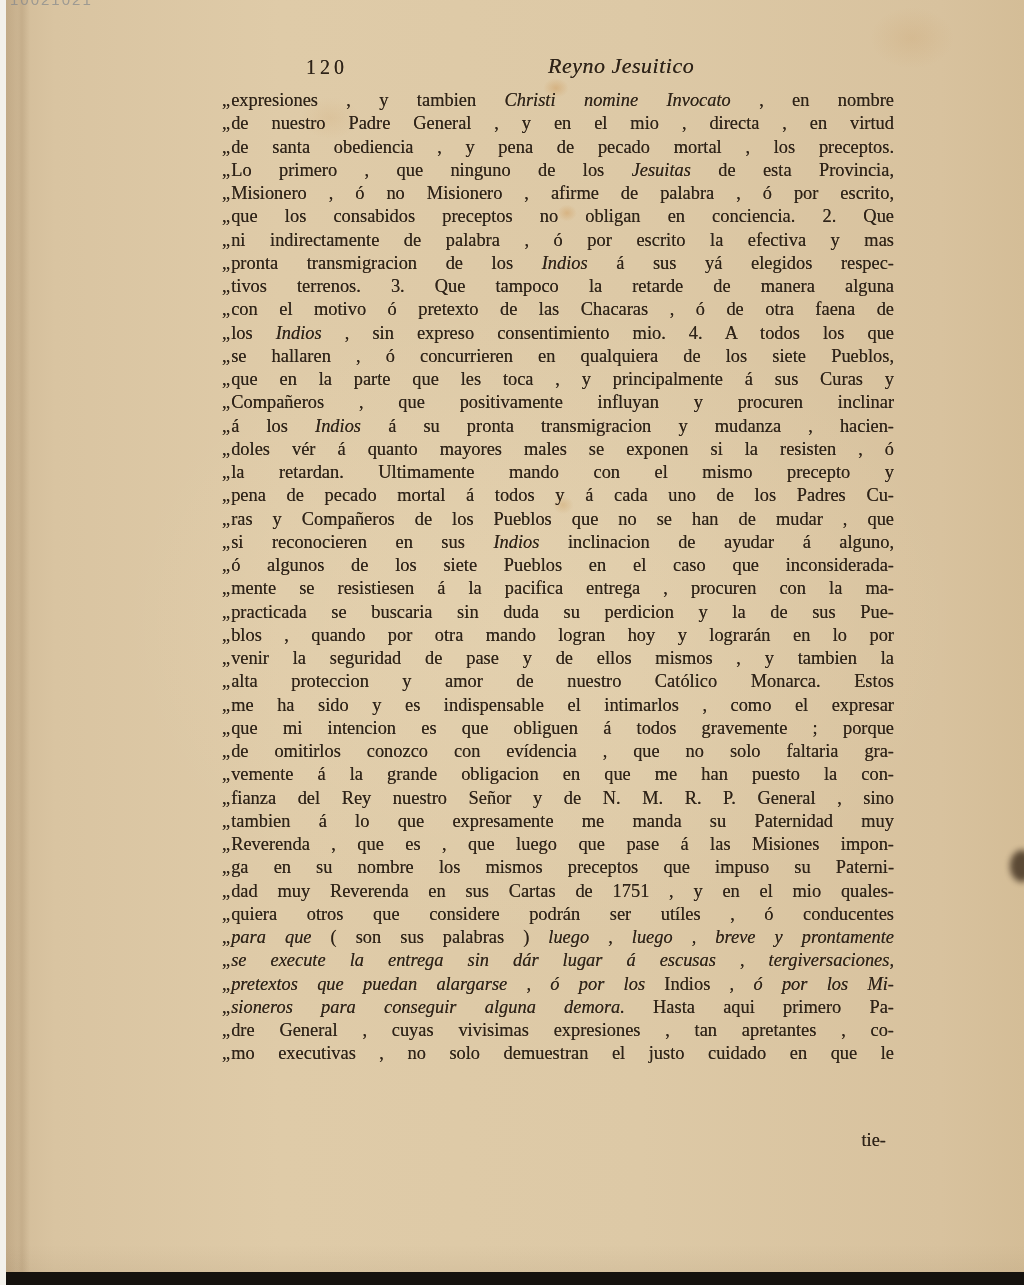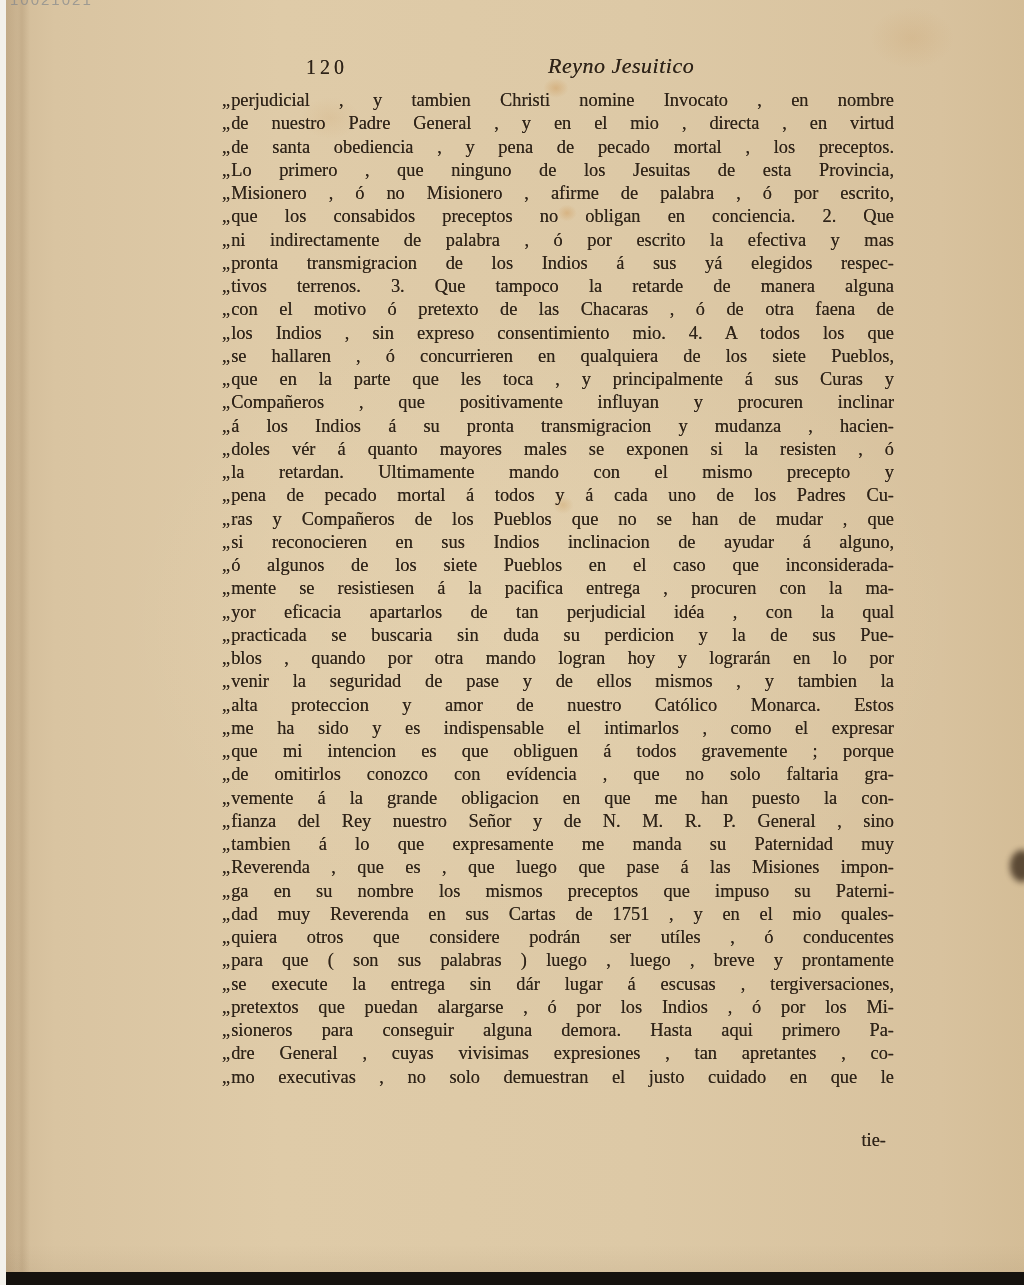--- a/index.html
+++ b/index.html
@@ -51,21 +51,21 @@
   }
   .line{
     height:23.25px;line-height:23.25px;
     text-align:justify;
     text-align-last:justify;
     text-shadow:0 0 .6px rgba(46,35,24,.72);
     word-spacing:1px;
     white-space:nowrap;
   }
   .line span{white-space:normal;}
-  .it{}
+  .it{font-style:italic;}
   .q{margin-right:1px;}
   .catchword{
     position:absolute;right:8px;top:1041px;
     font-size:18.4px;text-shadow:0 0 .6px rgba(46,35,24,.72);
   }
 </style>
 </head>
 <body>
 
 <div class="sheet">
@@ -76,21 +76,21 @@
 
   <div class="corner-mark">10021021</div>
 
   <div class="header">
     <span class="page-number">120</span>
     <span class="running-title">Reyno Jesuitico</span>
   </div>
 
   <div class="text-block">
 
-    <div class="line"><span class="q">„</span><span>perjudicial , y tambien </span><span class="it">Christi nomine Invocato</span><span> , en nombre</span></div>
+    <div class="line"><span class="q">„</span><span>expresiones , y tambien </span><span class="it">Christi nomine Invocato</span><span> , en nombre</span></div>
       <div class="line"><span class="q">„</span><span>de nuestro Padre General , y en el mio , directa , en virtud</span></div>
       <div class="line"><span class="q">„</span><span>de santa obediencia , y pena de pecado mortal , los preceptos.</span></div>
       <div class="line"><span class="q">„</span><span>Lo primero , que ninguno de los </span><span class="it">Jesuitas</span><span> de esta Provincia,</span></div>
       <div class="line"><span class="q">„</span><span>Misionero , ó no Misionero , afirme de palabra , ó por escrito,</span></div>
       <div class="line"><span class="q">„</span><span>que los consabidos preceptos no obligan en conciencia. 2. Que</span></div>
       <div class="line"><span class="q">„</span><span>ni indirectamente de palabra , ó por escrito la efectiva y mas</span></div>
       <div class="line"><span class="q">„</span><span>pronta transmigracion de los </span><span class="it">Indios</span><span> á sus yá elegidos respec-</span></div>
       <div class="line"><span class="q">„</span><span>tivos terrenos. 3. Que tampoco la retarde de manera alguna</span></div>
       <div class="line"><span class="q">„</span><span>con el motivo ó pretexto de las Chacaras , ó de otra faena de</span></div>
       <div class="line"><span class="q">„</span><span>los </span><span class="it">Indios</span><span> , sin expreso consentimiento mio. 4. A todos los que</span></div>
@@ -98,21 +98,20 @@
       <div class="line"><span class="q">„</span><span>que en la parte que les toca , y principalmente á sus Curas y</span></div>
       <div class="line"><span class="q">„</span><span>Compañeros , que positivamente influyan y procuren inclinar</span></div>
       <div class="line"><span class="q">„</span><span>á los </span><span class="it">Indios</span><span> á su pronta transmigracion y mudanza , hacien-</span></div>
       <div class="line"><span class="q">„</span><span>doles vér á quanto mayores males se exponen si la resisten , ó</span></div>
       <div class="line"><span class="q">„</span><span>la retardan. Ultimamente mando con el mismo precepto y</span></div>
       <div class="line"><span class="q">„</span><span>pena de pecado mortal á todos y á cada uno de los Padres Cu-</span></div>
       <div class="line"><span class="q">„</span><span>ras y Compañeros de los Pueblos que no se han de mudar , que</span></div>
       <div class="line"><span class="q">„</span><span>si reconocieren en sus </span><span class="it">Indios</span><span> inclinacion de ayudar á alguno,</span></div>
       <div class="line"><span class="q">„</span><span>ó algunos de los siete Pueblos en el caso que inconsiderada-</span></div>
       <div class="line"><span class="q">„</span><span>mente se resistiesen á la pacifica entrega , procuren con la ma-</span></div>
-      <div class="line"><span class="q">„</span><span>yor eficacia apartarlos de tan perjudicial idéa , con la qual</span></div>
       <div class="line"><span class="q">„</span><span>practicada se buscaria sin duda su perdicion y la de sus Pue-</span></div>
       <div class="line"><span class="q">„</span><span>blos , quando por otra mando logran hoy y lograrán en lo por</span></div>
       <div class="line"><span class="q">„</span><span>venir la seguridad de pase y de ellos mismos , y tambien la</span></div>
       <div class="line"><span class="q">„</span><span>alta proteccion y amor de nuestro Católico Monarca. Estos</span></div>
       <div class="line"><span class="q">„</span><span>me ha sido y es indispensable el intimarlos , como el expresar</span></div>
       <div class="line"><span class="q">„</span><span>que mi intencion es que obliguen á todos gravemente ; porque</span></div>
       <div class="line"><span class="q">„</span><span>de omitirlos conozco con evídencia , que no solo faltaria gra-</span></div>
       <div class="line"><span class="q">„</span><span>vemente á la grande obligacion en que me han puesto la con-</span></div>
       <div class="line"><span class="q">„</span><span>fianza del Rey nuestro Señor y de N. M. R. P. General , sino</span></div>
       <div class="line"><span class="q">„</span><span>tambien á lo que expresamente me manda su Paternidad muy</span></div>

